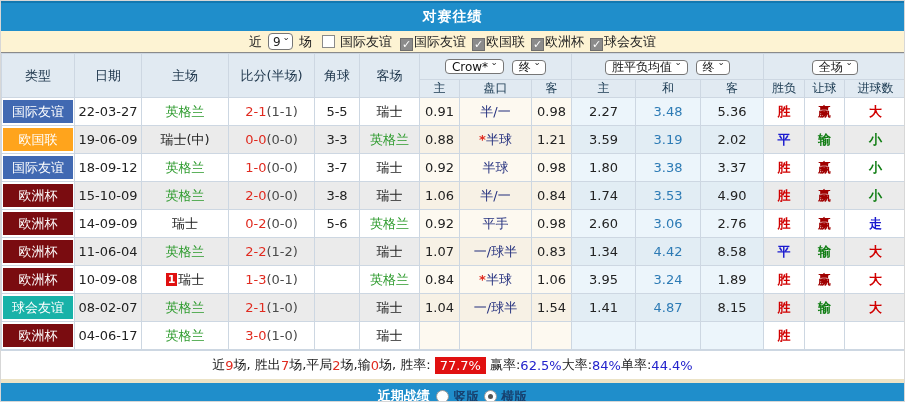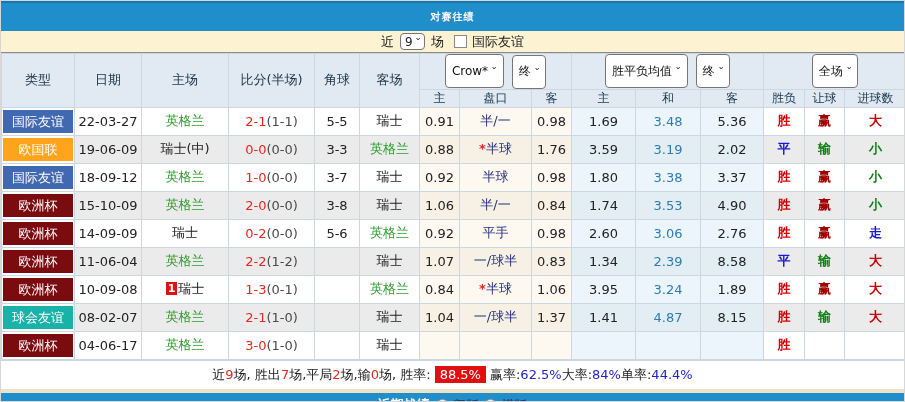--- a/index.html
+++ b/index.html
@@ -1,35 +1,35 @@
 <!DOCTYPE html>
 <html><head>
 <meta charset="utf-8">
 <style>
   * { margin:0; padding:0; box-sizing:border-box; }
   html,body { background:#fff; }
   body { font-family:"DejaVu Sans","Liberation Sans",sans-serif; width:905px; }
   .wrap { width:905px; height:402px; border:1px solid #d7d7d7; overflow:hidden; background:#fff; }
 
   .topbar { height:30px; background:#1f8ecb; border-top:2px solid #1378b0; display:flex; align-items:center; justify-content:center; }
-  .topbar .title { color:#fff; font-weight:bold; font-size:10px; letter-spacing:1px; }
+  .topbar .title { color:#fff; font-weight:bold; font-size:14px; letter-spacing:1px; }
 
   .filterbar { height:22px; background:#fdf3d3; display:flex; align-items:center; justify-content:center; font-size:13px; color:#222; gap:2px; border-bottom:1px solid #8a8a8a; }
   .filterbar .sel { display:inline-flex; align-items:center; gap:3px; background:#fff; border:1px solid #767676; border-radius:4px; padding:0 4px; height:17px; font-size:12px; margin:0 4px; cursor:default; }
   .chev { font-size:9px; color:#222; transform:scaleX(1.4); display:inline-block; }
   .cbx { display:inline-block; width:13px; height:13px; border:1px solid #8a8a8a; background:#fff; vertical-align:-2px; margin:0 3px 0 8px; }
   .cbx.checked { background:#8b8b8b; border-color:#6e6e6e; color:#fff; font-size:11px; line-height:12px; text-align:center; }
   .cbx.league { margin:0 1px 0 6px; }
 
   table { border-collapse:collapse; table-layout:fixed; width:905px; font-size:13px; color:#222; }
   th, td { border:1px solid #cdd7e2; text-align:center; overflow:hidden; white-space:nowrap; }
   thead th { background:#e1eaf2; color:#20384e; font-weight:normal; }
   tr.hdrA th { height:26px; }
   tr.hdrB th { height:17px; font-size:12px; color:#16364e; }
-  .selbox { display:inline-flex; align-items:center; gap:4px; background:#fff; border:1px solid #767676; border-radius:4px; padding:1px 6px; height:34px; font-size:12px; color:#111; cursor:default; }
+  .selbox { display:inline-flex; align-items:center; gap:4px; background:#fff; border:1px solid #767676; border-radius:4px; padding:1px 6px; height:15px; font-size:12px; color:#111; cursor:default; }
   .selgap { display:inline-block; width:8px; }
 
   tbody td { height:28px; }
   tbody tr:nth-child(odd)  td.zoneL, tbody tr:nth-child(odd)  td.zoneR { background:#fff; }
   tbody tr:nth-child(even) td.zoneL, tbody tr:nth-child(even) td.zoneR { background:#ebebeb; }
   tbody tr:nth-child(odd)  td.zoneO { background:#fdf9f0; }
   tbody tr:nth-child(even) td.zoneO { background:#f7f1e5; }
   tbody tr:nth-child(odd)  td.zoneW { background:#ecf5fb; }
   tbody tr:nth-child(even) td.zoneW { background:#e2edf4; }
 
@@ -74,20 +74,21 @@
 
   <div class="filterbar">
     <span>近</span>
     <span class="sel">
         <span>9</span>
         <span class="chev">˅</span>
       </span>
     <span>场</span>
     <span class="cbx" id="cbx-same"></span>
     <span>国际友谊</span>
+    <span id="league-checks"><span class="cbx checked league">✓</span><span>国际友谊</span><span class="cbx checked league">✓</span><span>欧国联</span><span class="cbx checked league">✓</span><span>欧洲杯</span><span class="cbx checked league">✓</span><span>球会友谊</span></span>
   </div>
 
   <table>
     <colgroup>
       <col style="width:73px">
         <col style="width:67px">
         <col style="width:87px">
         <col style="width:86px">
         <col style="width:45px">
         <col style="width:60px">
@@ -152,39 +153,39 @@
             <div class="typelabel" style="background: rgb(65, 105, 178);">国际友谊</div>
           </td>
           <td class="zoneL">22-03-27</td>
           <td class="zoneL"><span class="tgreen">英格兰</span></td>
           <td class="zoneL"><span class="ft">2-1</span><span class="ht">(1-1)</span></td>
           <td class="zoneL">5-5</td>
           <td class="zoneL"><span>瑞士</span></td>
           <td class="zoneO">0.91</td>
           <td class="zoneO"><span class="hcp">半/一</span></td>
           <td class="zoneO">0.98</td>
-          <td class="zoneW">1.69</td>
+          <td class="zoneW">2.27</td>
           <td class="zoneW"><span class="wdraw">3.48</span></td>
           <td class="zoneW">5.36</td>
           <td class="zoneR"><span class="r-win">胜</span></td>
           <td class="zoneR"><span class="r-hwin">赢</span></td>
           <td class="zoneR"><span class="r-big">大</span></td>
         </tr>
         <tr>
           <td class="typecell">
             <div class="typelabel" style="background: rgb(255, 164, 28);">欧国联</div>
           </td>
           <td class="zoneL">19-06-09</td>
           <td class="zoneL"><span>瑞士(中)</span></td>
           <td class="zoneL"><span class="ft">0-0</span><span class="ht">(0-0)</span></td>
           <td class="zoneL">3-3</td>
           <td class="zoneL"><span class="tgreen">英格兰</span></td>
           <td class="zoneO">0.88</td>
           <td class="zoneO"><span class="star">*</span><span class="hcp">半球</span></td>
-          <td class="zoneO">1.76</td>
+          <td class="zoneO">1.21</td>
           <td class="zoneW">3.59</td>
           <td class="zoneW"><span class="wdraw">3.19</span></td>
           <td class="zoneW">2.02</td>
           <td class="zoneR"><span class="r-draw">平</span></td>
           <td class="zoneR"><span class="r-hlose">输</span></td>
           <td class="zoneR"><span class="r-small">小</span></td>
         </tr>
         <tr>
           <td class="typecell">
             <div class="typelabel" style="background: rgb(65, 105, 178);">国际友谊</div>
@@ -248,21 +249,21 @@
           </td>
           <td class="zoneL">11-06-04</td>
           <td class="zoneL"><span class="tgreen">英格兰</span></td>
           <td class="zoneL"><span class="ft">2-2</span><span class="ht">(1-2)</span></td>
           <td class="zoneL"></td>
           <td class="zoneL"><span>瑞士</span></td>
           <td class="zoneO">1.07</td>
           <td class="zoneO"><span class="hcp">一/球半</span></td>
           <td class="zoneO">0.83</td>
           <td class="zoneW">1.34</td>
-          <td class="zoneW"><span class="wdraw">2.39</span></td>
+          <td class="zoneW"><span class="wdraw">4.42</span></td>
           <td class="zoneW">8.58</td>
           <td class="zoneR"><span class="r-draw">平</span></td>
           <td class="zoneR"><span class="r-hlose">输</span></td>
           <td class="zoneR"><span class="r-big">大</span></td>
         </tr>
         <tr>
           <td class="typecell">
             <div class="typelabel" style="background: rgb(122, 12, 16);">欧洲杯</div>
           </td>
           <td class="zoneL">10-09-08</td>
@@ -284,21 +285,21 @@
           <td class="typecell">
             <div class="typelabel" style="background: rgb(24, 178, 168);">球会友谊</div>
           </td>
           <td class="zoneL">08-02-07</td>
           <td class="zoneL"><span class="tgreen">英格兰</span></td>
           <td class="zoneL"><span class="ft">2-1</span><span class="ht">(1-0)</span></td>
           <td class="zoneL"></td>
           <td class="zoneL"><span>瑞士</span></td>
           <td class="zoneO">1.04</td>
           <td class="zoneO"><span class="hcp">一/球半</span></td>
-          <td class="zoneO">1.37</td>
+          <td class="zoneO">1.54</td>
           <td class="zoneW">1.41</td>
           <td class="zoneW"><span class="wdraw">4.87</span></td>
           <td class="zoneW">8.15</td>
           <td class="zoneR"><span class="r-win">胜</span></td>
           <td class="zoneR"><span class="r-hlose">输</span></td>
           <td class="zoneR"><span class="r-big">大</span></td>
         </tr>
         <tr>
           <td class="typecell">
             <div class="typelabel" style="background: rgb(122, 12, 16);">欧洲杯</div>
@@ -324,21 +325,21 @@
   <div class="summary" id="summary">
       <span>近 </span>
       <span class="num">9</span>
       <span> 场, 胜出 </span>
       <span class="num">7</span>
       <span> 场,平局 </span>
       <span class="num">2</span>
       <span> 场,输 </span>
       <span class="num">0</span>
       <span> 场, 胜率: </span>
-      <span class="badge">88.5%</span>
+      <span class="badge">77.7%</span>
       <span>赢率: </span>
       <span class="pct">62.5%</span>
       <span> 大率: </span>
       <span class="pct">84%</span>
       <span> 单率: </span>
       <span class="pct">44.4%</span>
     </div>
   <div class="cream-strip"></div>
 
   <div class="botbar">

